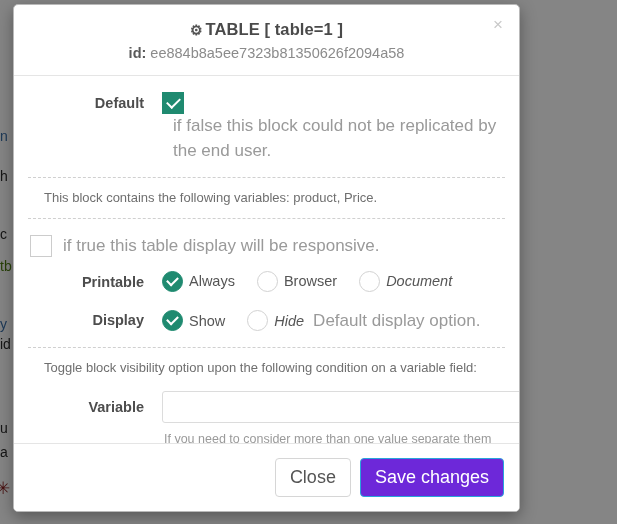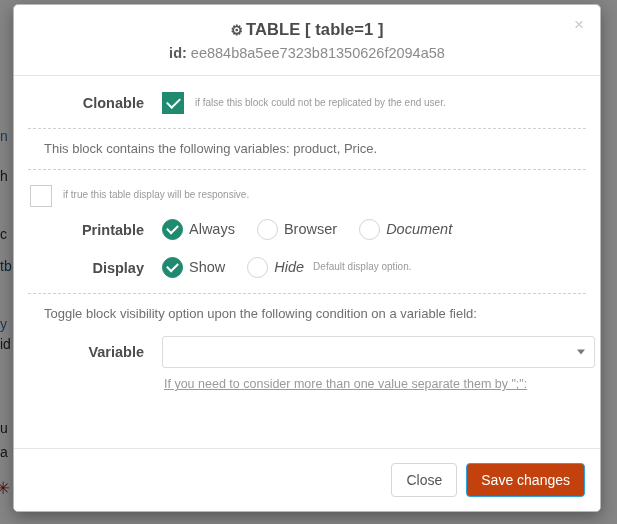--- a/index.html
+++ b/index.html
@@ -24,41 +24,41 @@
   }
   #page-behind .bg-line {
     position: absolute;
     left: 0;
     white-space: nowrap;
     font-size: 14px;
     color: #3b6fa8;
     font-family: "Liberation Sans", sans-serif;
   }
   #page-behind .bg-line.dark { color: #2b2b2b; }
-  #page-behind .bg-line.brown { color: #0c4a6e; }
+  #page-behind .bg-line.brown { color: #4d7c0f; }
   #page-behind .bg-gear {
     position: absolute;
     font-size: 17px;
     color: #8a2020;
     left: -4px;
   }
 
   
   #backdrop {
     position: absolute;
     inset: 0;
     background: rgba(0, 0, 0, 0.48);
   }
 
   
   #modal {
     position: absolute;
     left: 13px;
     top: 4px;
-    width: 588px;
+    width: 507px;
     height: 508px;
     background: #ffffff;
     border: 1px solid #b9b9b9;
     border-radius: 5px;
     box-shadow: 0 5px 16px rgba(0,0,0,0.35);
     box-sizing: border-box;
     display: flex;
     flex-direction: column;
     overflow: hidden;
   }
@@ -136,21 +136,21 @@
     color: #4d4d4d;
     line-height: 22px;
   }
   .form-control-area {
     flex: 1 1 auto;
     display: flex;
     align-items: center;
     flex-wrap: wrap;
   }
   .help-inline {
-    font-size: 10px;
+    font-size: 17px;
     color: #9a9a9a;
     margin-left: 11px;
     line-height: 1.45;
   }
 
   
   .cb {
     width: 22px;
     height: 22px;
     box-sizing: border-box;
@@ -282,33 +282,33 @@
     border-top: 1px solid #e5e5e5;
     padding: 14px 15px;
     display: flex;
     justify-content: flex-end;
     align-items: center;
     gap: 9px;
     background: #fff;
   }
   .btn {
     font-family: "Liberation Sans", sans-serif;
-    font-size: 14px;
+    font-size: 18px;
     border-radius: 4px;
     padding: 7px 14px;
     cursor: pointer;
     line-height: 1.3;
   }
   .btn-default {
     background: #ffffff;
     border: 1px solid #d6d6d6;
     color: #555555;
   }
   .btn-primary {
-    background: #c2410c;
+    background: #6d28d9;
     border: 1px solid #29a4dc;
     color: #ffffff;
   }
 </style>
 </head>
 <body>
 
 <div id="page-behind">
   <div class="bg-line blue" style="top:128px;">n</div>
   <div class="bg-line dark" style="top:168px;">h</div>
@@ -333,21 +333,21 @@
     <div class="modal-subtitle">
       <span class="lbl">id:</span>
       <span>ee884b8a5ee7323b81350626f2094a58</span>
     </div>
     <button class="close-btn">×</button>
   </div>
 
   <div class="modal-body">
 
     <div class="form-row" style="padding-top:16px; padding-bottom:14px;">
-      <div class="form-label">Clonable</div>
+      <div class="form-label">Default</div>
       <div class="form-control-area">
         <div class="cb checked">
             <span class="tick"></span>
           </div>
         <div class="help-inline">if false this block could not be replicated by the end user.</div>
       </div>
     </div>
 
     <div class="sep-dashed"></div>
 

